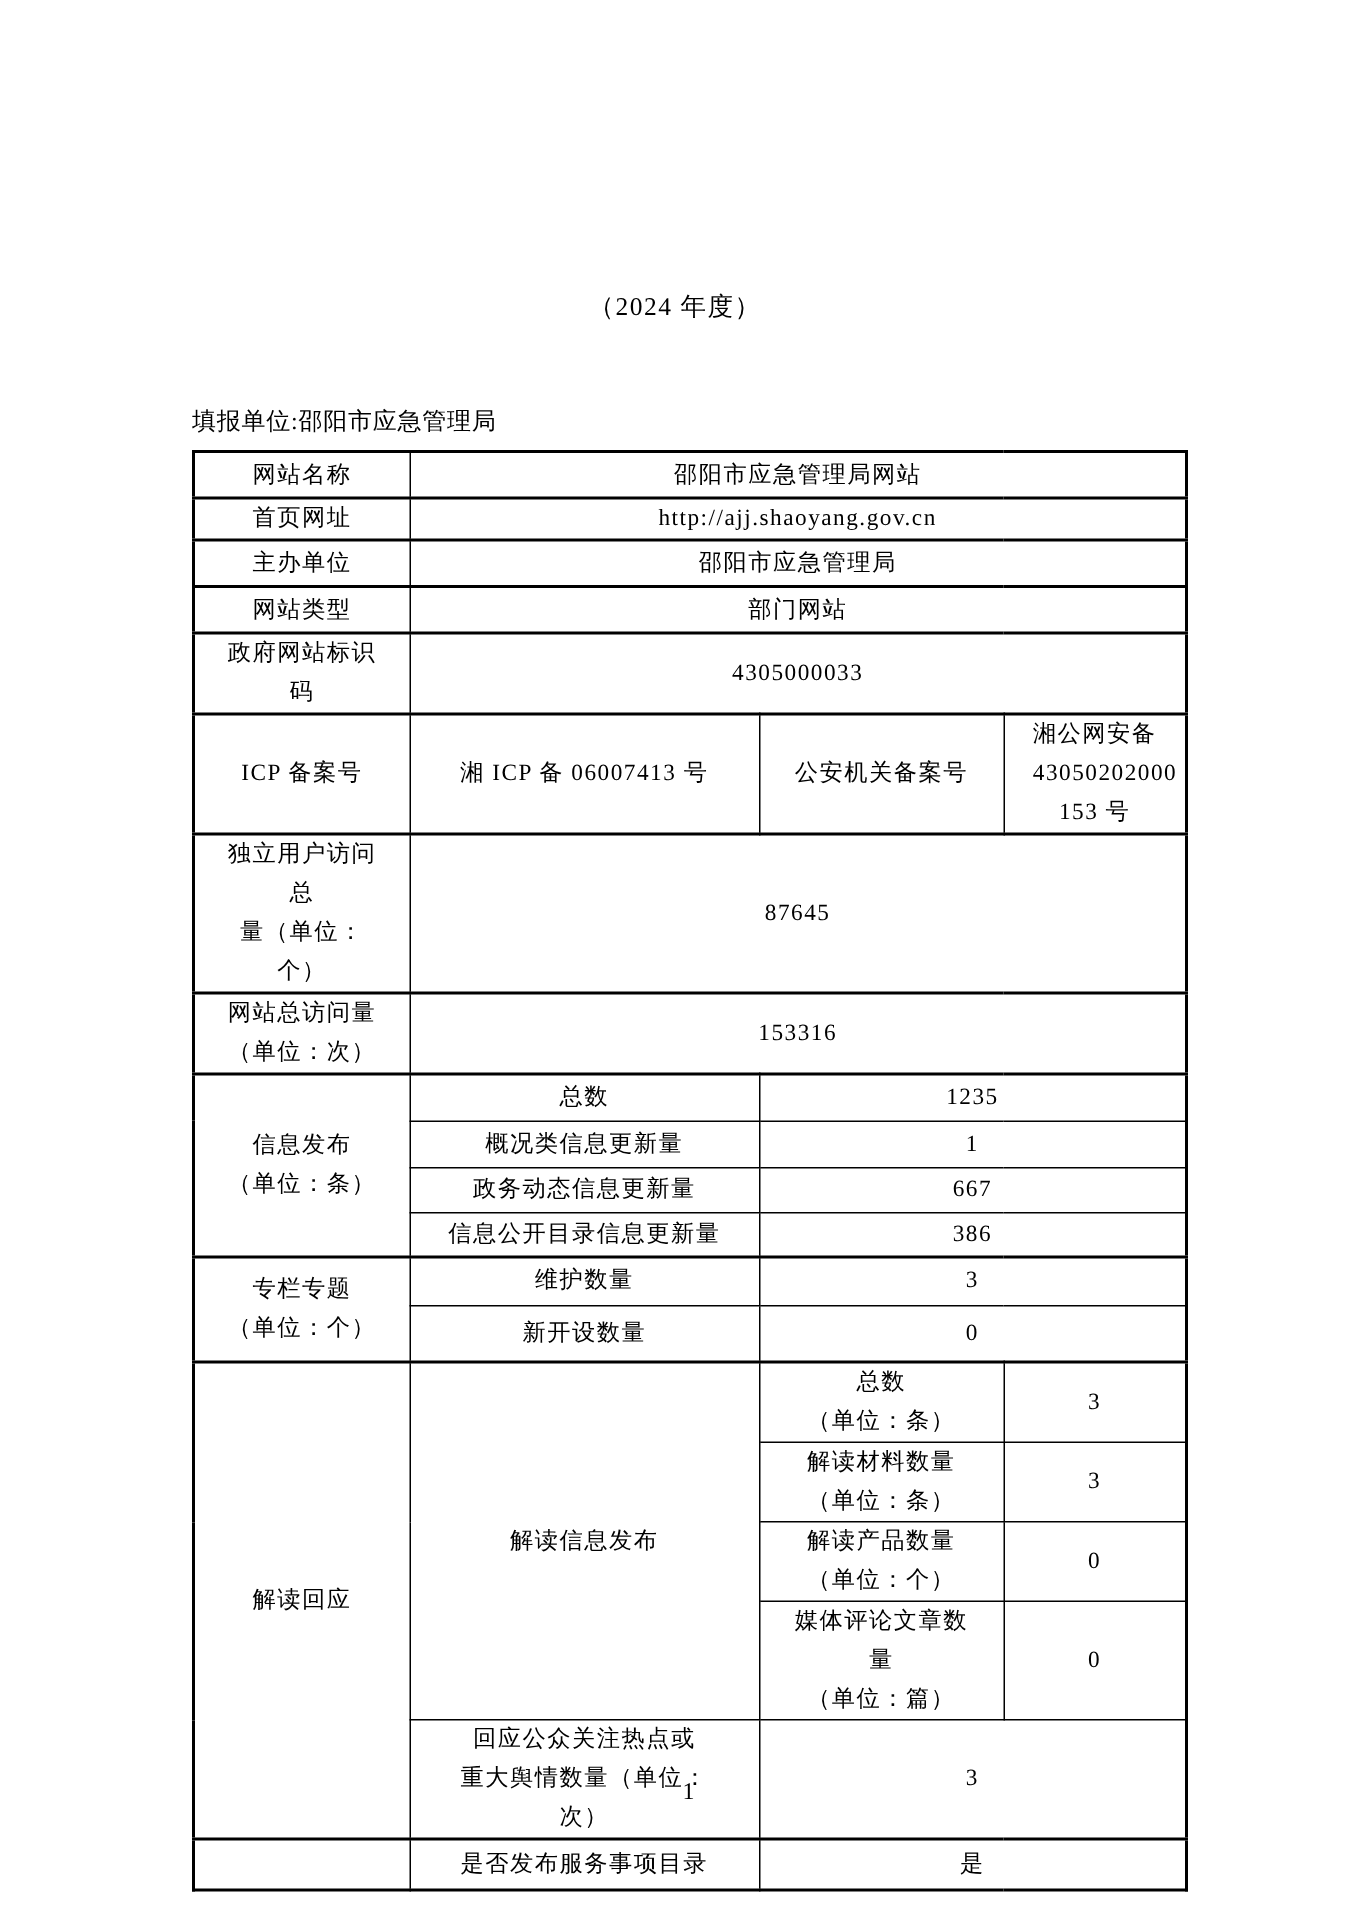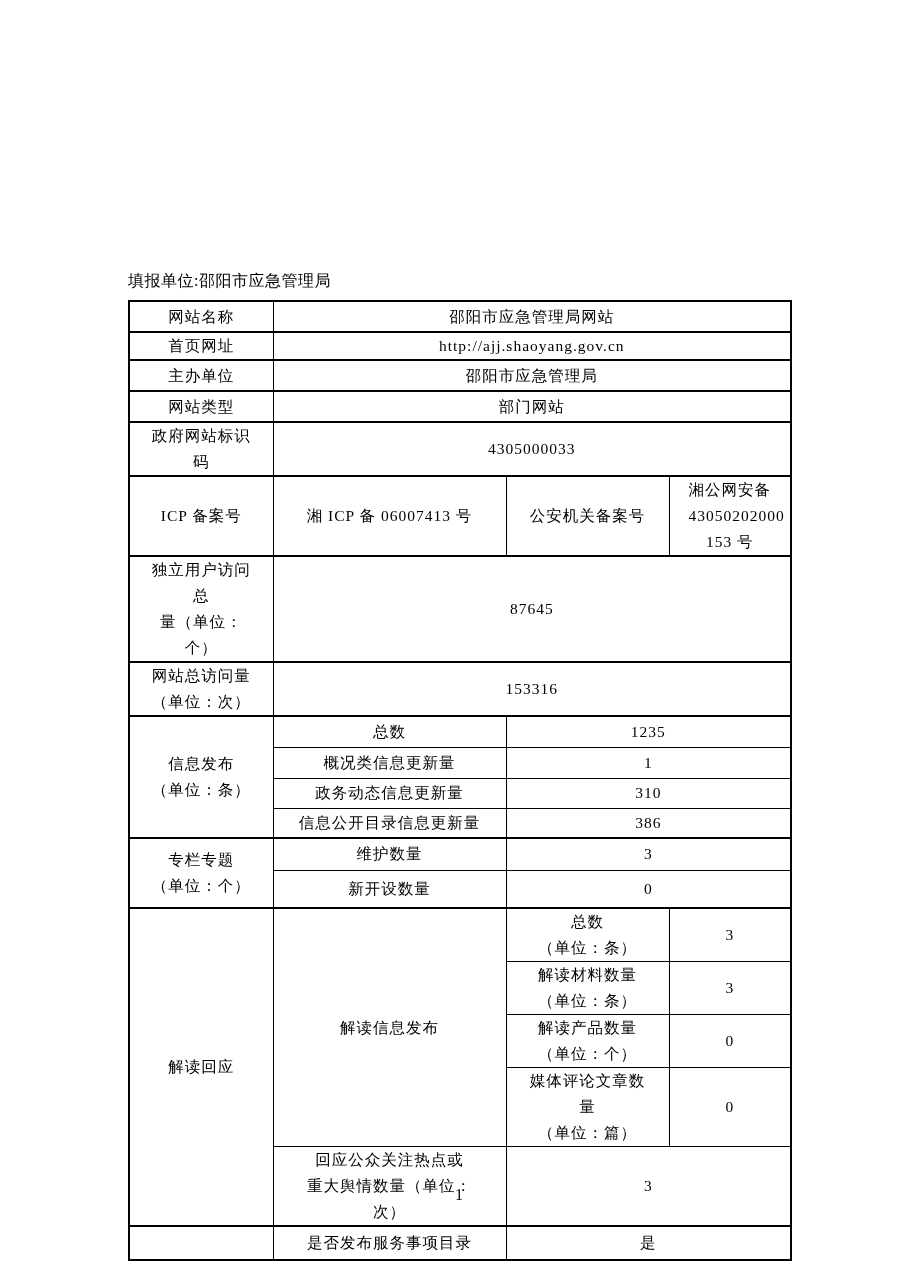--- a/index.html
+++ b/index.html
@@ -70,20 +70,21 @@
     width: 662px;
     text-align: center;
     font-size: 16px;
   }
 </style>
 </head>
 <body>
 
 <div class="page">
 
+  <div class="doc-subtitle">（2024 年度）</div>
   <div class="reporting-unit">填报单位:邵阳市应急管理局</div>
 
   <table class="report">
     <colgroup>
       <col style="width:144px">
       <col style="width:233px">
       <col style="width:163px">
       <col style="width:122px">
     </colgroup>
     <tbody>
@@ -130,21 +131,21 @@
 （单位：条）</td>
         <td>总数</td>
         <td colspan="2" class="num">1235</td>
       </tr>
       <tr style="height:31px">
         <td>概况类信息更新量</td>
         <td colspan="2" class="num">1</td>
       </tr>
       <tr style="height:30px">
         <td>政务动态信息更新量</td>
-        <td colspan="2" class="num">310</td>
+        <td colspan="2" class="num">667</td>
       </tr>
       <tr style="height:30px">
         <td>信息公开目录信息更新量</td>
         <td colspan="2" class="num">386</td>
       </tr>
       <tr class="thick" style="height:32px">
         <td rowspan="2">专栏专题
 （单位：个）</td>
         <td>维护数量</td>
         <td colspan="2" class="num">3</td>

